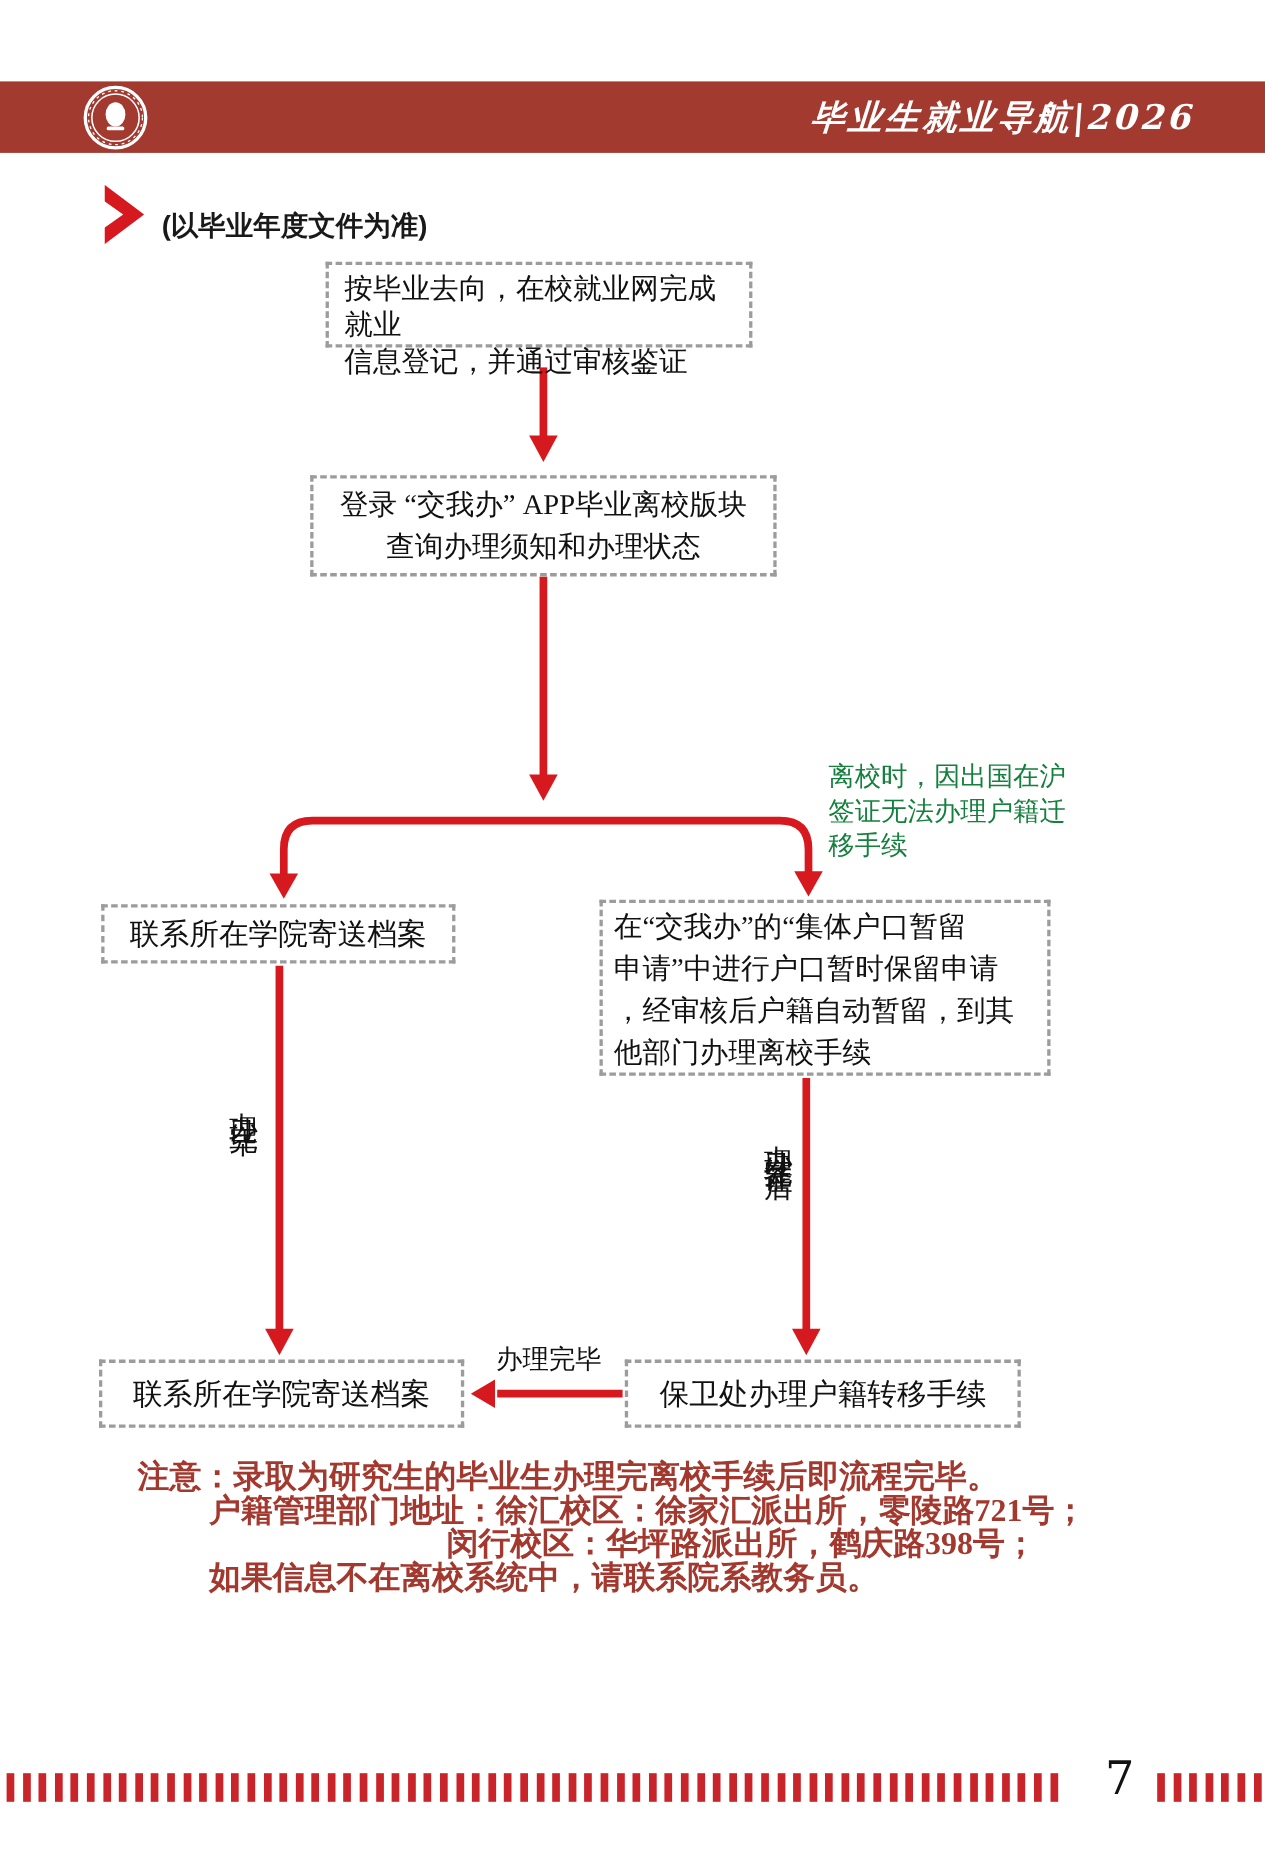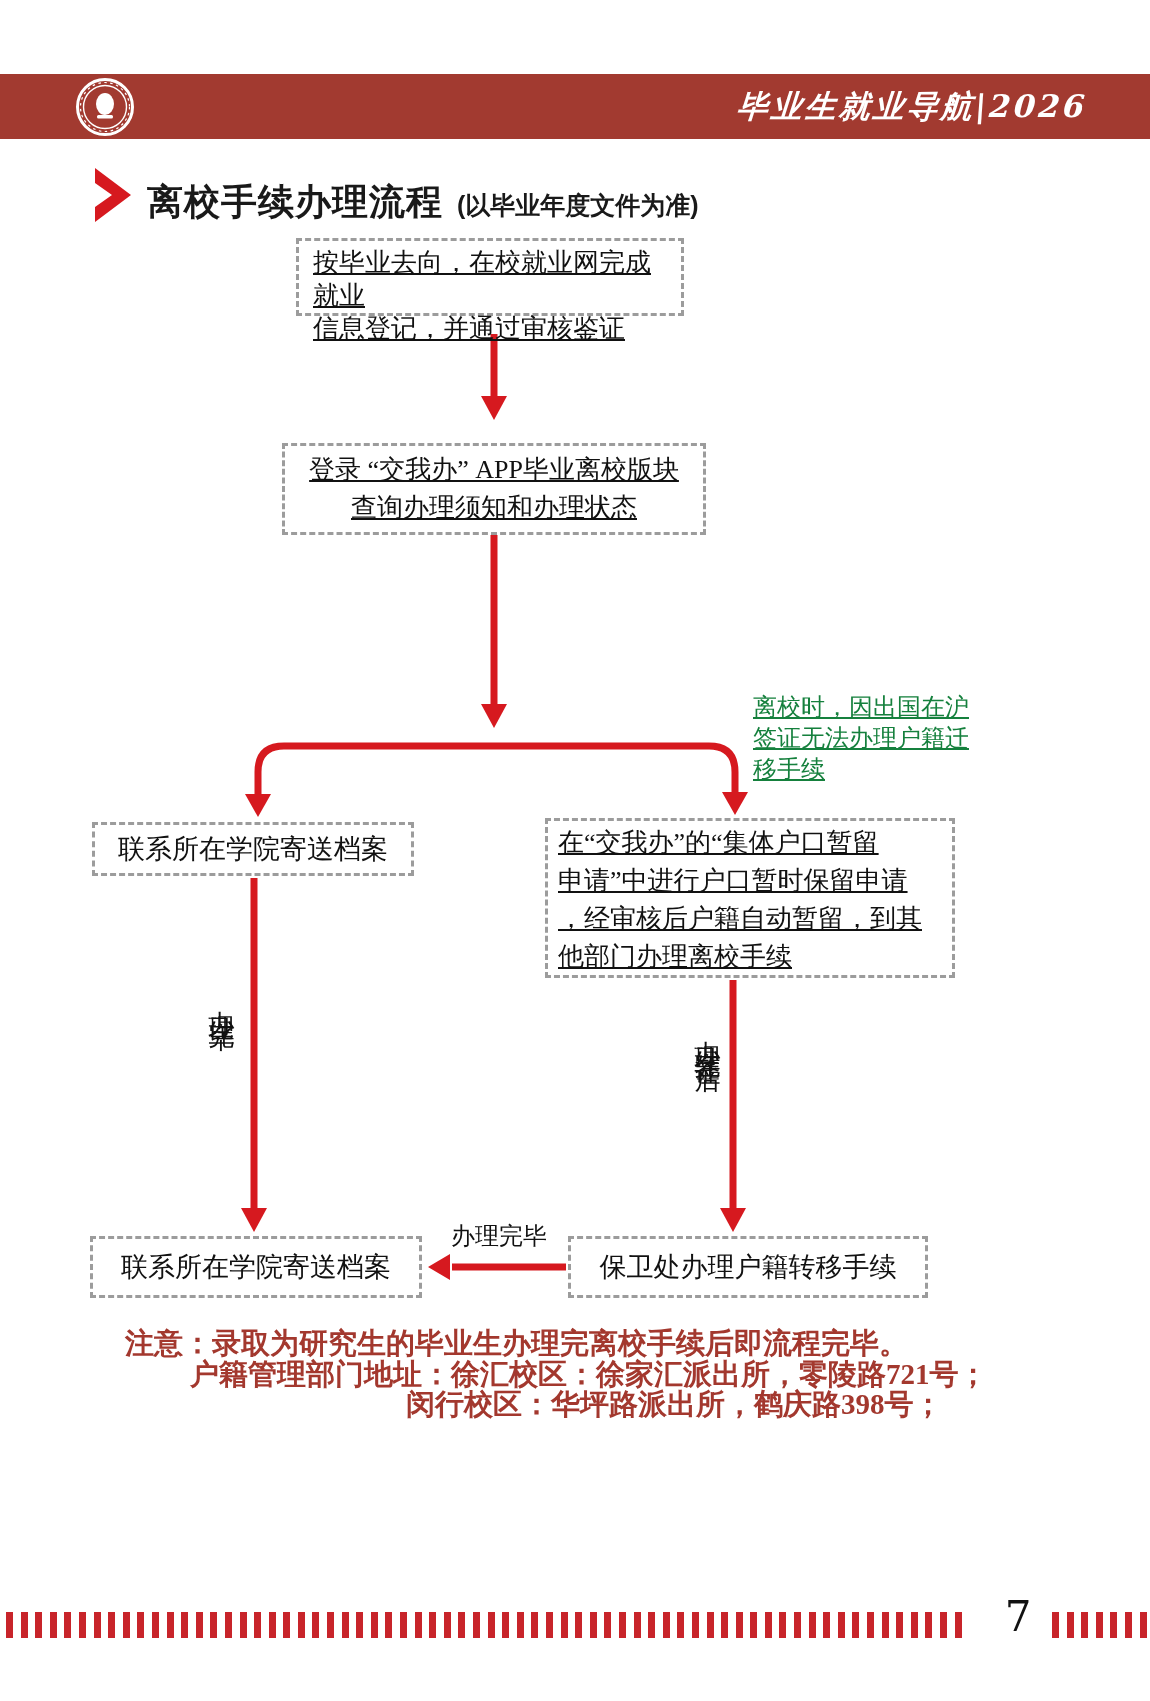--- a/index.html
+++ b/index.html
@@ -25,23 +25,23 @@
     position:absolute;right:62px;top:12px;color:#fff;font-size:31px;font-weight:bold;font-style:italic;
     font-family:"DejaVu Serif","Liberation Serif",serif;letter-spacing:3px;transform:skewX(-4deg);
   }
   
   .title-row{position:absolute;left:95px;top:158px;display:flex;align-items:baseline;gap:14px;}
   .chevron{position:relative;top:9px;}
   .page-title{font-family:"Liberation Sans","DejaVu Sans",sans-serif;font-size:36px;font-weight:bold;color:#191919;letter-spacing:1px;}
   .page-title-note{font-family:"Liberation Sans","DejaVu Sans",sans-serif;font-size:25px;font-weight:600;color:#191919;}
   
   .fbox{position:absolute;border:3px dashed var(--border-gray);background:#fff;color:#111;}
-  .pre{white-space:pre-line;text-decoration:underline;}
+  .pre{white-space:pre-line;}
   .box1{left:296px;top:238px;width:388px;height:78px;padding:5px 14px;font-size:26px;line-height:33px;}
-  .box2{left:282px;top:443px;width:424px;height:92px;padding:5px 0;font-size:26px;line-height:38px;text-align:center;}
+  .box2{left:282px;top:432px;width:424px;height:92px;padding:5px 0;font-size:26px;line-height:38px;text-align:center;}
   .boxL{left:92px;top:822px;width:322px;height:54px;display:flex;align-items:center;justify-content:center;font-size:27px;}
   .boxR{left:545px;top:818px;width:410px;height:160px;padding:3px 10px;font-size:26px;line-height:38px;}
   .boxBL{left:90px;top:1236px;width:332px;height:62px;display:flex;align-items:center;justify-content:center;font-size:27px;}
   .boxBR{left:568px;top:1236px;width:360px;height:62px;display:flex;align-items:center;justify-content:center;font-size:27px;text-align:center;}
   .branch-note{position:absolute;left:753px;top:692px;width:246px;font-size:24px;line-height:31px;color:#15803d;}
   .vlabel{position:absolute;writing-mode:vertical-rl;text-orientation:upright;font-size:26px;color:#111;letter-spacing:5px;}
   .vlabel-left{left:204px;top:990px;height:160px;}
   .vlabel-right{left:690px;top:1020px;height:200px;}
   .hlabel{position:absolute;left:440px;top:1220px;width:118px;text-align:center;font-size:24px;color:#111;}
   
@@ -70,21 +70,20 @@
     <ellipse cx="30" cy="27" rx="9" ry="11" fill="#ffffff"></ellipse>
     <rect x="22" y="38" width="16" height="3.5" rx="1.5" fill="#ffffff"></rect>
   </svg>
   <div class="edition">毕业生就业导航|2026</div>
 </div>
 
 <div class="title-row">
   <svg class="chevron" width="38" height="56" viewBox="0 0 38 56">
     <polygon points="0,1 36,28 0,55 0,40 17,28 0,16" fill="#D6191F"></polygon>
   </svg>
-  <div class="page-title">离校手续办理流程</div>
   <div class="page-title-note">(以毕业年度文件为准)</div>
 </div>
 
 <svg class="connectors" viewBox="0 0 1150 1701">
 
   <path class="conn" d="M494 334 V398"></path>
   <polygon class="ah" points="481,396 507,396 494,420"></polygon>
 
   <path class="conn" d="M494 524 V706"></path>
   <polygon class="ah" points="481,704 507,704 494,728"></polygon>
@@ -118,20 +117,21 @@
 <div class="vlabel vlabel-left">办理完毕</div>
 <div class="vlabel vlabel-right">办理完签证后</div>
 <div class="fbox boxBL">联系所在学院寄送档案</div>
 <div class="fbox boxBR">保卫处办理户籍转移手续</div>
 <div class="hlabel">办理完毕</div>
 
 <div class="notes">
   <div>注意：录取为研究生的毕业生办理完离校手续后即流程完毕。</div>
   <div class="ind1">户籍管理部门地址：徐汇校区：徐家汇派出所，零陵路721号；</div>
   <div class="ind2">闵行校区：华坪路派出所，鹤庆路398号；</div>
+  <div class="ind1">如果信息不在离校系统中，请联系院系教务员。</div>
 </div>
 
 <div class="bars bars-left">
     <div class="bar"></div>
     <div class="bar"></div>
     <div class="bar"></div>
     <div class="bar"></div>
     <div class="bar"></div>
     <div class="bar"></div>
     <div class="bar"></div>

